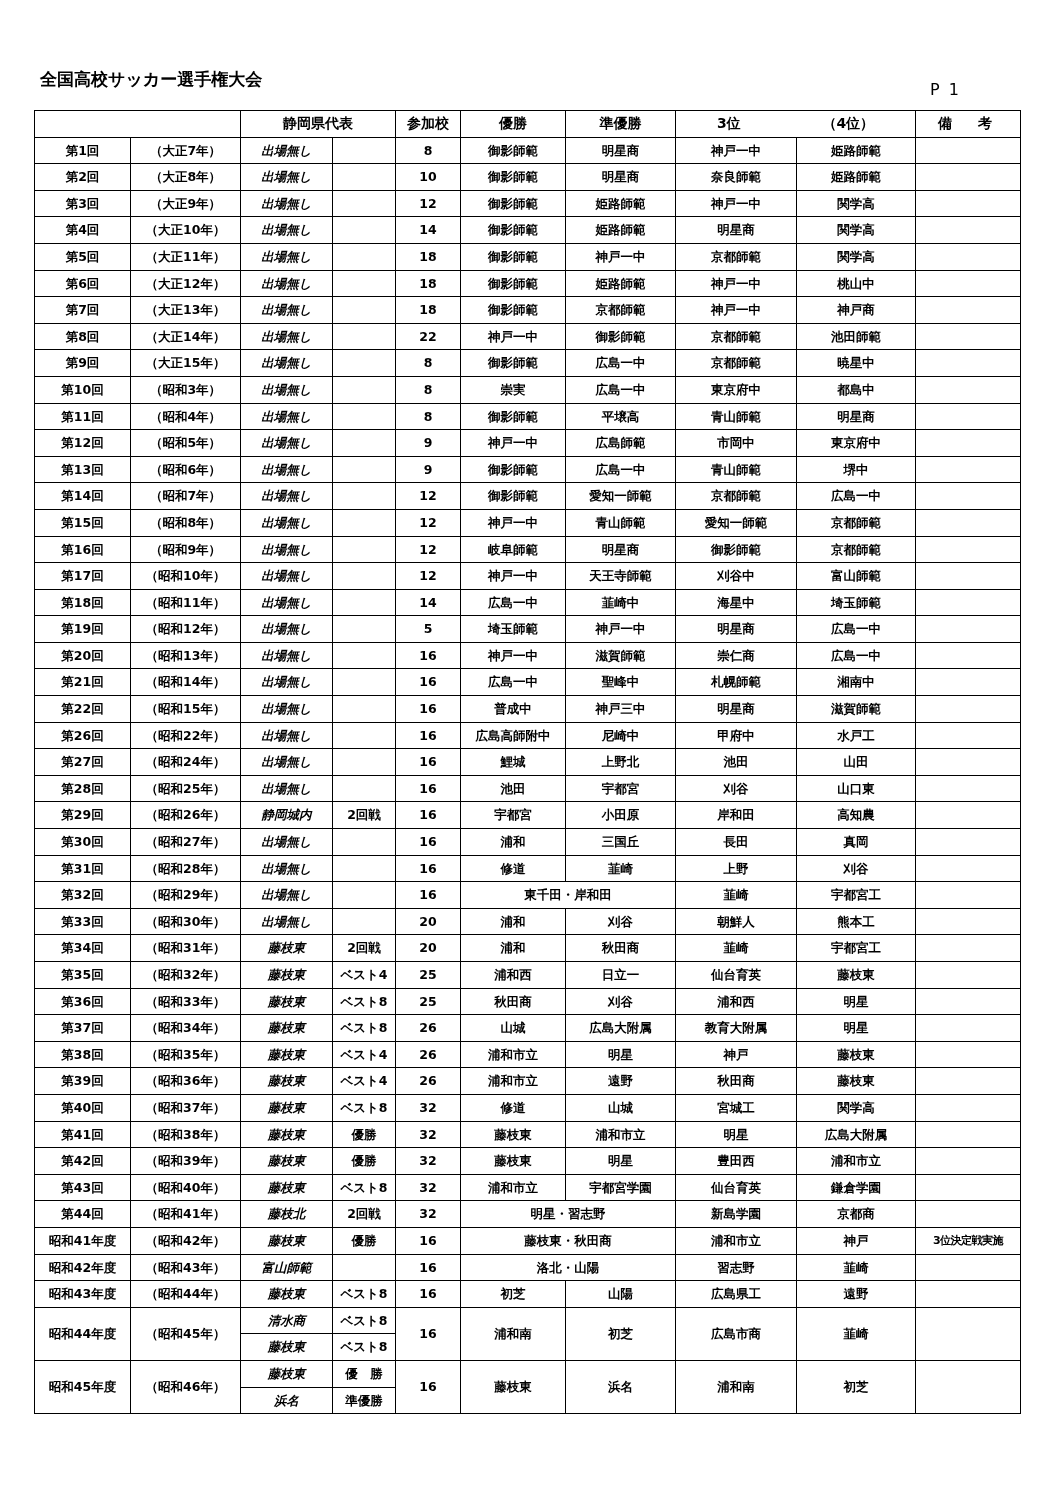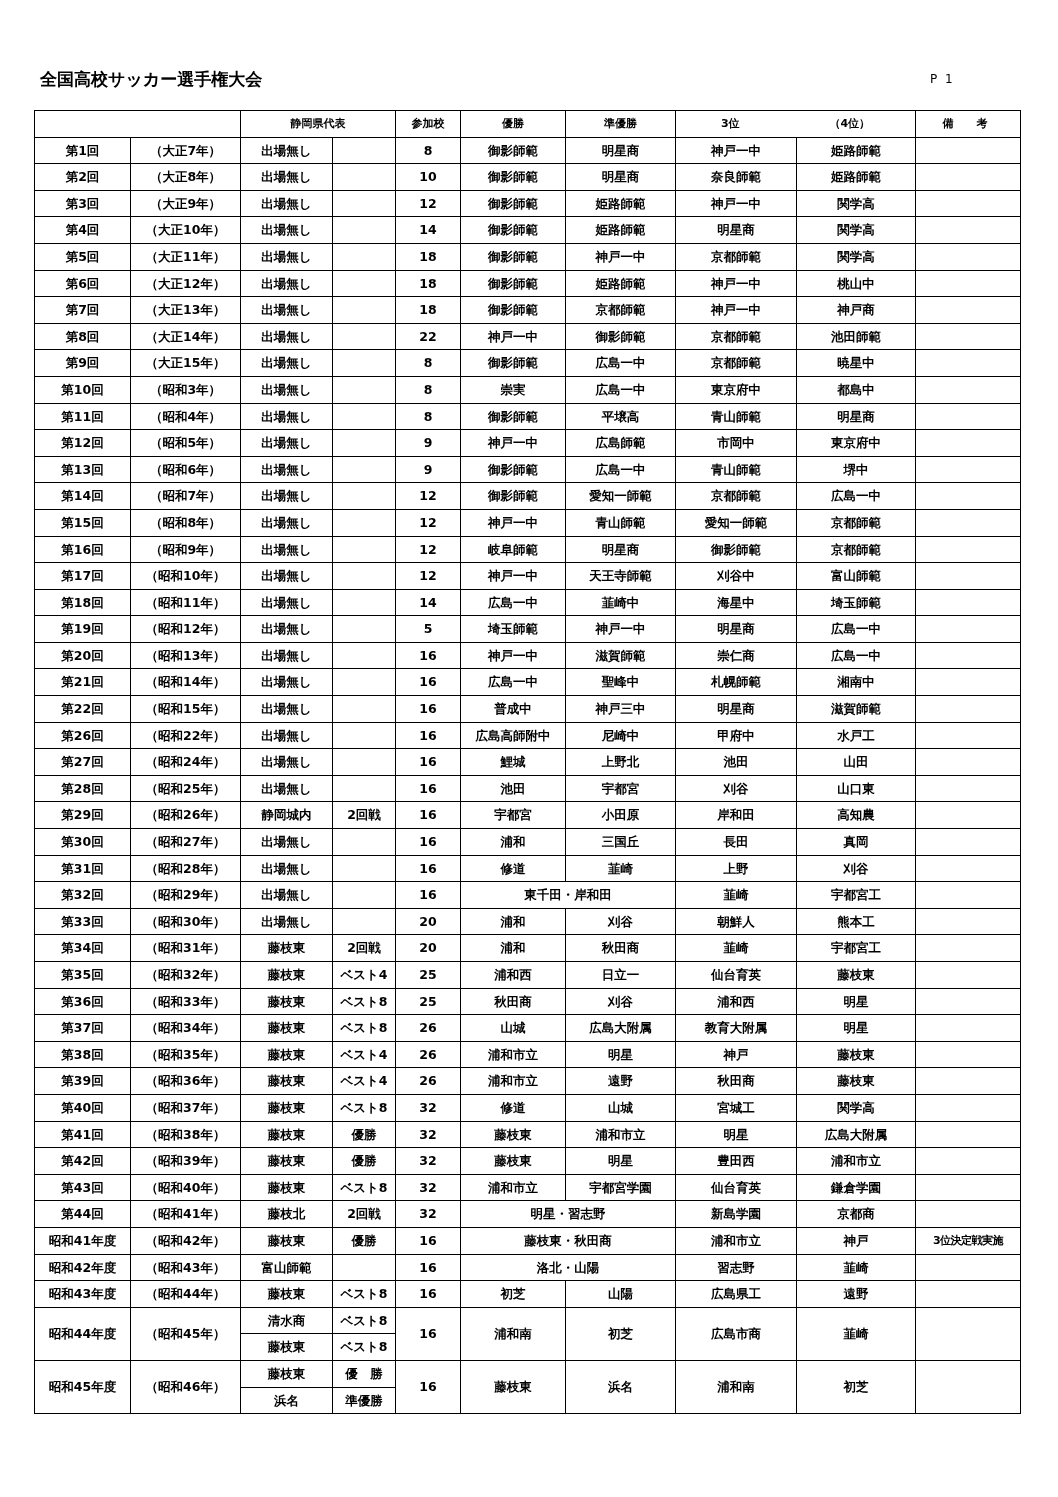--- a/index.html
+++ b/index.html
@@ -26,22 +26,22 @@
     left: 40px;
     top: 68px;
     font-size: 17px;
     font-weight: bold;
     letter-spacing: 0px;
     white-space: nowrap;
   }
   .page-num {
     position: absolute;
     left: 930px;
-    top: 72px;
-    font-size: 12px;
+    top: 80px;
+    font-size: 16px;
     font-weight: normal;
     letter-spacing: 2px;
   }
   .table-wrap {
     position: absolute;
     left: 34px;
     top: 110px;
     width: 986px;
   }
   table.main {
@@ -69,24 +69,24 @@
   .c-sz2    { width: 63px; }
   .c-teams  { width: 65px; }
   .c-win    { width: 105px; }
   .c-run    { width: 110px; }
   .c-third  { width: 121px; }
   .c-fourth { width: 119px; }
   .c-note   { width: 105px; }
 
   td.no   { text-align: left;  padding-left: 5px; }
   td.year { text-align: left;  padding-left: 6px; }
-  td.sz1  { text-align: left;  padding-left: 12px; }
+  td.sz1  { text-align: left;  padding-left: 12px; font-style: italic; }
   td.sz2  { text-align: right; padding-right: 12px; }
 
-  th.hdr { font-size: 11px; font-weight: bold; }
+  th.hdr { font-size: 14px; font-weight: bold; }
   th.hdr-spacer { }
   th.hdr-34 { letter-spacing: 0; }
   .hdr-34 .inner {
     display: flex;
     justify-content: space-around;
     align-items: flex-start;
     width: 100%;
   }
   .hdr-note { letter-spacing: 6px; padding-left: 6px; }
   td.note-small { font-size: 11px; font-weight: bold; letter-spacing: -0.5px; }

